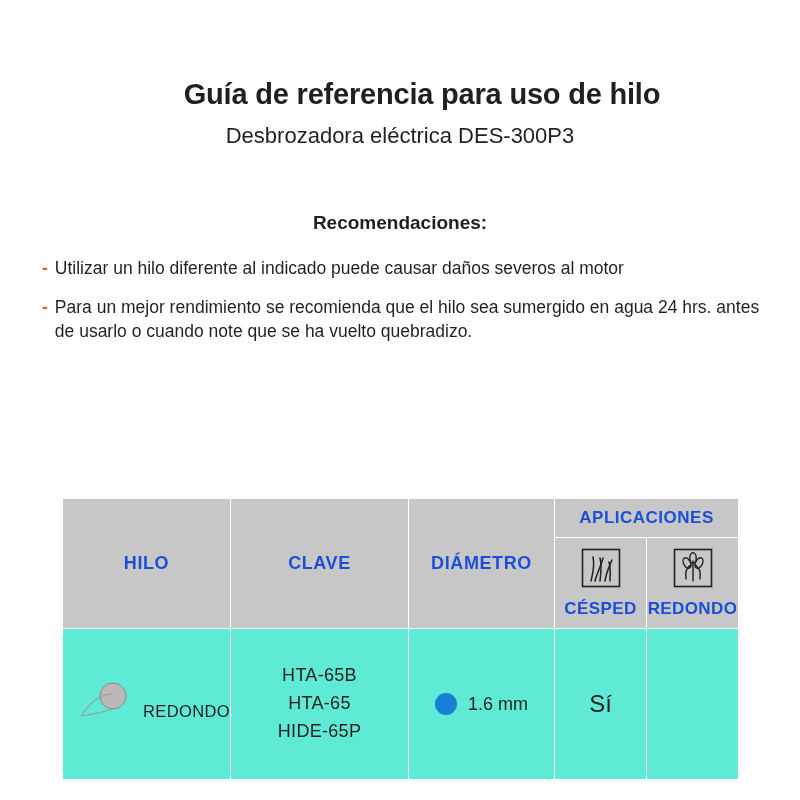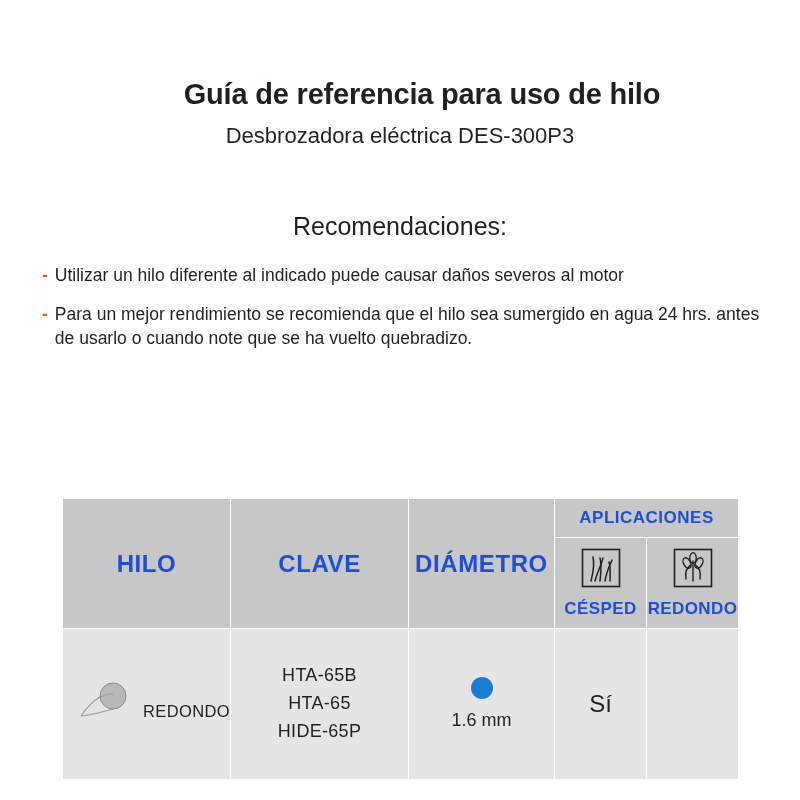--- a/index.html
+++ b/index.html
@@ -41,22 +41,22 @@
     font-size: 22px;
     font-weight: normal;
     color: #231f20;
     margin: 12px 0 0 0;
     line-height: 1.2;
   }
 
   
   .reco-title {
     text-align: center;
-    font-size: 25px;
-    font-weight: normal;
+    font-size: 19px;
+    font-weight: bold;
     margin: 62px 0 0 0;
     color: #231f20;
   }
   .reco-list {
     margin: 22px 0 0 0;
     padding: 0 38px 0 42px;
   }
   .reco-item {
     display: flex;
     align-items: flex-start;
@@ -91,57 +91,56 @@
     padding: 0;
     text-align: center;
     vertical-align: middle;
   }
   .hdr {
     background: #c7c7c7;
     color: #1d4ed8;
     font-weight: bold;
   }
   .hdr-main {
-    font-size: 24px;
+    font-size: 18px;
     letter-spacing: 0.6px;
     height: 128px;
   }
   .apl-top {
     font-size: 17px;
     letter-spacing: 0.5px;
     height: 38px;
   }
   .apl-sub {
     font-size: 17px;
     letter-spacing: 0.4px;
     height: 90px;
     vertical-align: bottom;
     padding-bottom: 8px;
   }
   .apl-icon {
     display: block;
     margin: 0 auto 6px auto;
   }
   .body-cell {
-    background: #e5e5e5;
+    background: #5eead4;
     height: 150px;
     font-size: 18px;
     color: #231f20;
   }
   .clave-lines {
     line-height: 1.55;
     font-size: 18px;
     letter-spacing: 0.3px;
   }
   .diam-inner {
     display: flex;
     align-items: center;
     justify-content: center;
     gap: 11px;
-    flex-direction: column;
   }
   .blue-dot {
     width: 22px;
     height: 22px;
     border-radius: 50%;
     background: #1a7fd4;
     display: inline-block;
   }
   .diam-text { font-size: 18px; }
   .hilo-inner {

